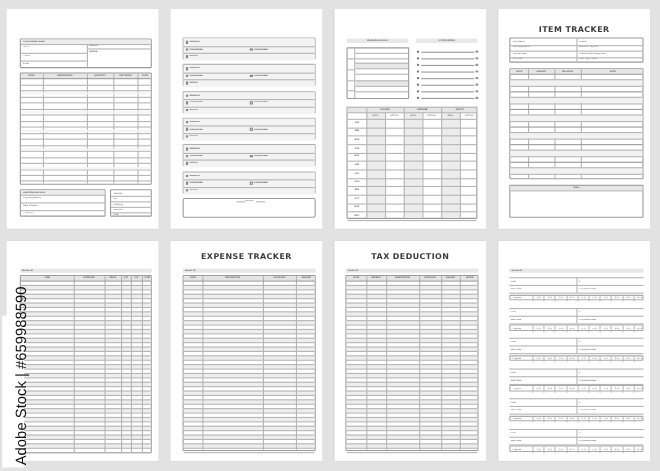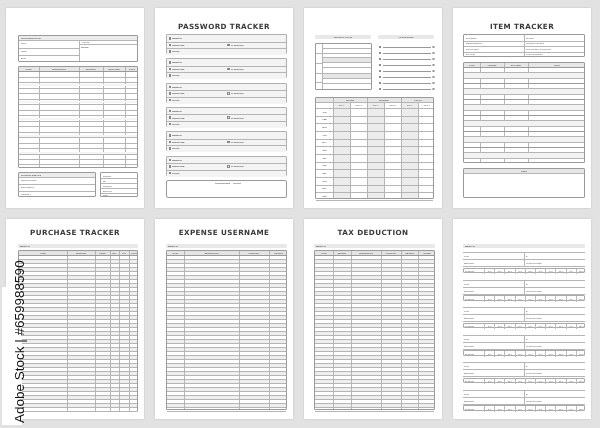--- a/index.html
+++ b/index.html
@@ -92,21 +92,20 @@
     <div class="hline" style="left:0;right:0;top:20px"></div>
     <div class="lbl" style="position:absolute;left:2px;top:1.5px;font-weight:normal">Subtotal</div>
     <div class="lbl" style="position:absolute;left:2px;top:6.5px;font-weight:normal">Tax</div>
     <div class="lbl" style="position:absolute;left:2px;top:11.5px;font-weight:normal">Shipping</div>
     <div class="lbl" style="position:absolute;left:2px;top:16.5px;font-weight:normal">Discount</div>
     <div class="lbl" style="position:absolute;left:2px;top:21.2px;font-weight:normal">Total</div>
   </div>
 </div>
 
 <div class="page" style="left:155px;top:8px">
-  <div class="title">PASSWORD TRACKER</div>
   <div id="pw-entries">
         <div class="box" style="left:11px;top:26px;width:121px;height:20px;border-color:#b0b0b0">
           <div class="shade" style="left:0;right:0;top:0;height:20px;background:#f3f3f3"></div>
           <div class="hline" style="left:0;right:0;top:6.5px"></div>
           <div class="hline" style="left:0;right:0;top:13px"></div>
           <div style="position:absolute;left:1.5px;top:2px;width:2.5px;height:2.5px;border:0.4px solid #888;background:#fff"></div>
           <div style="position:absolute;left:1.5px;top:8.5px;width:2.5px;height:2.5px;border:0.4px solid #888;background:#fff"></div>
           <div style="position:absolute;left:1.5px;top:15px;width:2.5px;height:2.5px;border:0.4px solid #888;background:#fff"></div>
           <div style="position:absolute;left:60px;top:8.5px;width:2.5px;height:2.5px;border:0.4px solid #888;background:#fff"></div>
           <div class="lbl" style="position:absolute;left:5px;top:2.2px">WEBSITE</div>
@@ -355,21 +354,20 @@
         </div>
   </div>
   <div class="box" style="left:10px;top:160px;width:122px;height:30px">
     <div class="shade" style="left:0;right:0;top:0;height:4px"></div>
     <div class="cell" style="left:0;right:0;top:0;height:4px">Notes</div>
     <div class="hline" style="left:0;right:0;top:4px"></div>
   </div>
 </div>
 
 <div class="page" style="left:6px;top:219px">
-  <div class="title" style="top:9px">PURCHASE TRACKER</div>
   <div class="bar" style="left:12px;top:25px;width:120px;height:4px">
     <div class="lbl" style="position:absolute;left:2px;top:1px">Month Of:</div>
   </div>
   <div class="box" style="left:12px;top:31px;width:120px;height:162px" id="purchase-table">
         <div class="shade" style="left:0;right:0;top:0;height:4px;background:#e4e4e4"></div>
         <div class="shade" style="left:0;right:0;top:152px;height:4px;background:#eeeeee"></div>
         <div class="shade" style="left:0;right:0;top:144px;height:4px;background:#eeeeee"></div>
         <div class="shade" style="left:0;right:0;top:136px;height:4px;background:#eeeeee"></div>
         <div class="shade" style="left:0;right:0;top:128px;height:4px;background:#eeeeee"></div>
         <div class="shade" style="left:0;right:0;top:120px;height:4px;background:#eeeeee"></div>
@@ -435,21 +433,21 @@
         <div class="hline" style="left:0;right:0;top:140px"></div>
         <div class="hline" style="left:0;right:0;top:144px"></div>
         <div class="hline" style="left:0;right:0;top:148px"></div>
         <div class="hline" style="left:0;right:0;top:152px"></div>
         <div class="hline" style="left:0;right:0;top:156px"></div>
         <div class="hline" style="left:0;right:0;top:160px"></div>
       </div>
 </div>
 
 <div class="page" style="left:155px;top:219px">
-  <div class="title" style="top:9px">EXPENSE USERNAME</div>
+  <div class="title" style="top:9px">EXPENSE TRACKER</div>
   <div class="bar" style="left:11px;top:25px;width:121px;height:4px">
     <div class="lbl" style="position:absolute;left:2px;top:1px">Month Of:</div>
   </div>
   <div class="box" style="left:11px;top:31px;width:121px;height:160px" id="expense-table">
         <div class="shade" style="left:0;right:0;top:0;height:4px;background:#e4e4e4"></div>
         <div class="shade" style="left:0;right:0;top:152px;height:4px;background:#eeeeee"></div>
         <div class="shade" style="left:0;right:0;top:144px;height:4px;background:#eeeeee"></div>
         <div class="shade" style="left:0;right:0;top:136px;height:4px;background:#eeeeee"></div>
         <div class="shade" style="left:0;right:0;top:128px;height:4px;background:#eeeeee"></div>
         <div class="shade" style="left:0;right:0;top:120px;height:4px;background:#eeeeee"></div>

